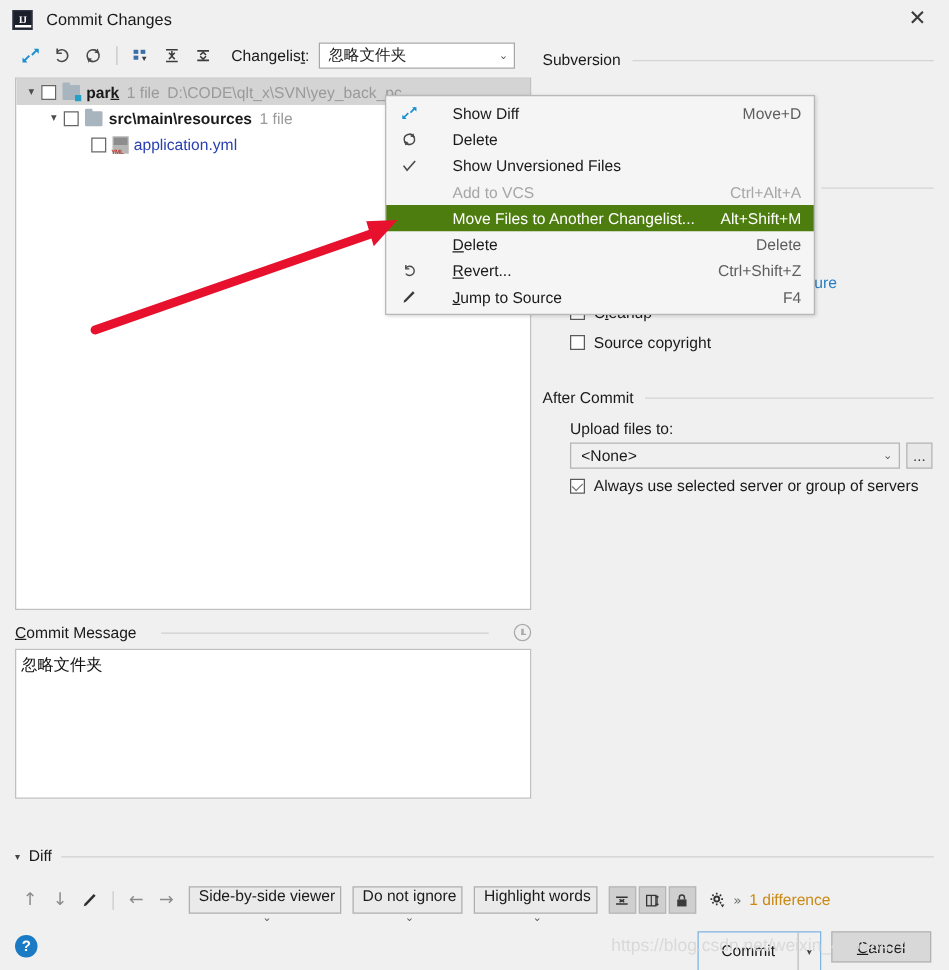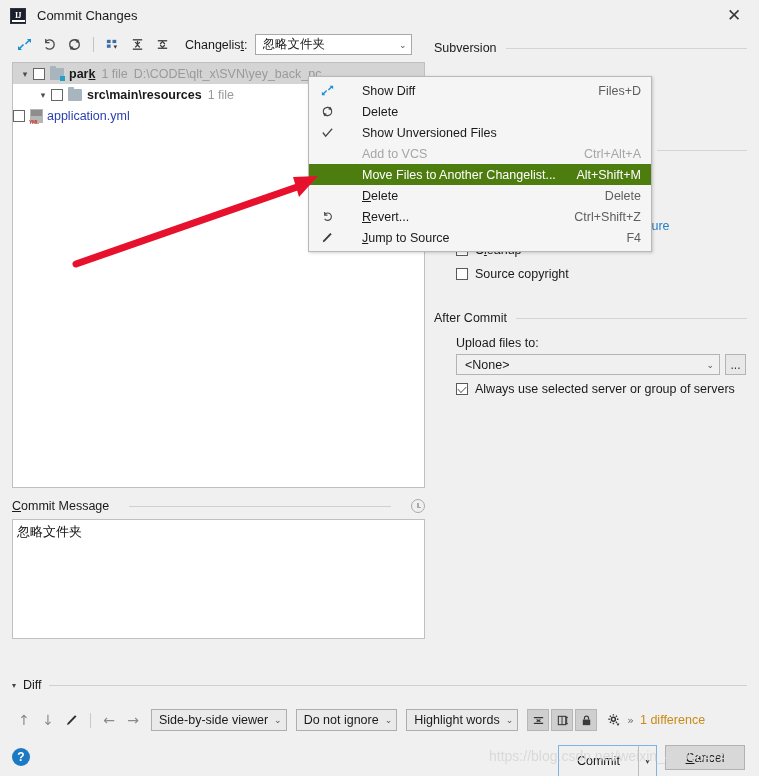--- a/index.html
+++ b/index.html
@@ -195,21 +195,21 @@
   .diff-head .rule{ flex:1;height:1px;background:#d0d0d0; }
 
   .diff-bar{ margin-top:17px; display:flex; align-items:center; height:22px; }
   .ibtn{ width:24px;height:22px;display:flex;align-items:center;justify-content:center;
          color:#8b8b8b;font-size:14px;cursor:pointer;font-family:"DejaVu Sans",sans-serif;}
   .ibtn.dark{ color:#333; }
   .vsep{ width:1px;height:15px;background:#c9c9c9;margin:0 6px; }
   .dcombo{
     height:22px;background:#eaeaea;border:1px solid #aeaeae;
     display:flex;align-items:center;padding:0 4px 0 7px;font-size:12.5px;
-    margin-right:9px; cursor:pointer; gap:6px;
+    margin-right:9px; cursor:pointer; gap:6px;flex-direction:column;
   }
   .tgl{
     width:22px;height:22px;background:#cfcfcf;border:1px solid #b6b6b6;
     display:flex;align-items:center;justify-content:center;
     margin-right:2px;cursor:pointer;color:#333;font-size:11px;
     font-family:"DejaVu Sans",sans-serif;
   }
   .gear{ width:22px;height:22px;display:flex;align-items:center;justify-content:center;
          cursor:pointer;margin-left:4px;color:#3a3a3a;font-size:13px;
          font-family:"DejaVu Sans",sans-serif;}
@@ -340,21 +340,21 @@
     </div>
 
     <div class="trow" style="padding-left:22px">
       <span class="tw">▾</span>
       <span class="cbx"></span>
       <span class="folder-ic"></span>
       <span class="t-name">src\main\resources</span>
       <span class="t-count">1 file</span>
     </div>
 
-    <div class="trow" style="">
+    <div class="trow" style="padding-left:60px">
       <span class="cbx"></span>
       <span class="yml-ic"></span>
       <span class="t-file">application.yml</span>
     </div>
 
   </div>
 
   <div class="sec-head">
     <span class="lbl"><u>C</u>ommit Message</span>
     <span class="rule"></span>
@@ -425,21 +425,21 @@
   <div class="ci">
     <span class="ic">
       <svg width="13" height="13" viewBox="0 0 15 15">
           <path d="M2 12 L6.5 7.5" stroke="#1a8fd1" stroke-width="1.6" fill="none"></path>
           <path d="M1 13 L1 9 L5 13 Z" fill="#1a8fd1"></path>
           <path d="M8.5 7 L13 2.5" stroke="#1a8fd1" stroke-width="1.6" fill="none"></path>
           <path d="M14 2 L14 6 L10 2 Z" fill="#1a8fd1"></path>
         </svg>
     </span>
     <span class="t">Show Diff</span>
-    <span class="k">Files+D</span>
+    <span class="k">Move+D</span>
   </div>
 
   <div class="ci">
     <span class="ic">
       <svg width="13" height="13" viewBox="0 0 16 16">
           <path d="M12.5 6 A5 5 0 1 0 8 13" stroke="#4a4a4a" stroke-width="1.4" fill="none"></path>
           <path d="M3.5 10 A5 5 0 1 0 8 3" stroke="#4a4a4a" stroke-width="1.4" fill="none"></path>
           <path d="M12 2 L13 6 L9 5.5 Z" fill="#4a4a4a"></path>
           <path d="M4 14 L3 10 L7 10.5 Z" fill="#4a4a4a"></path>
         </svg>

